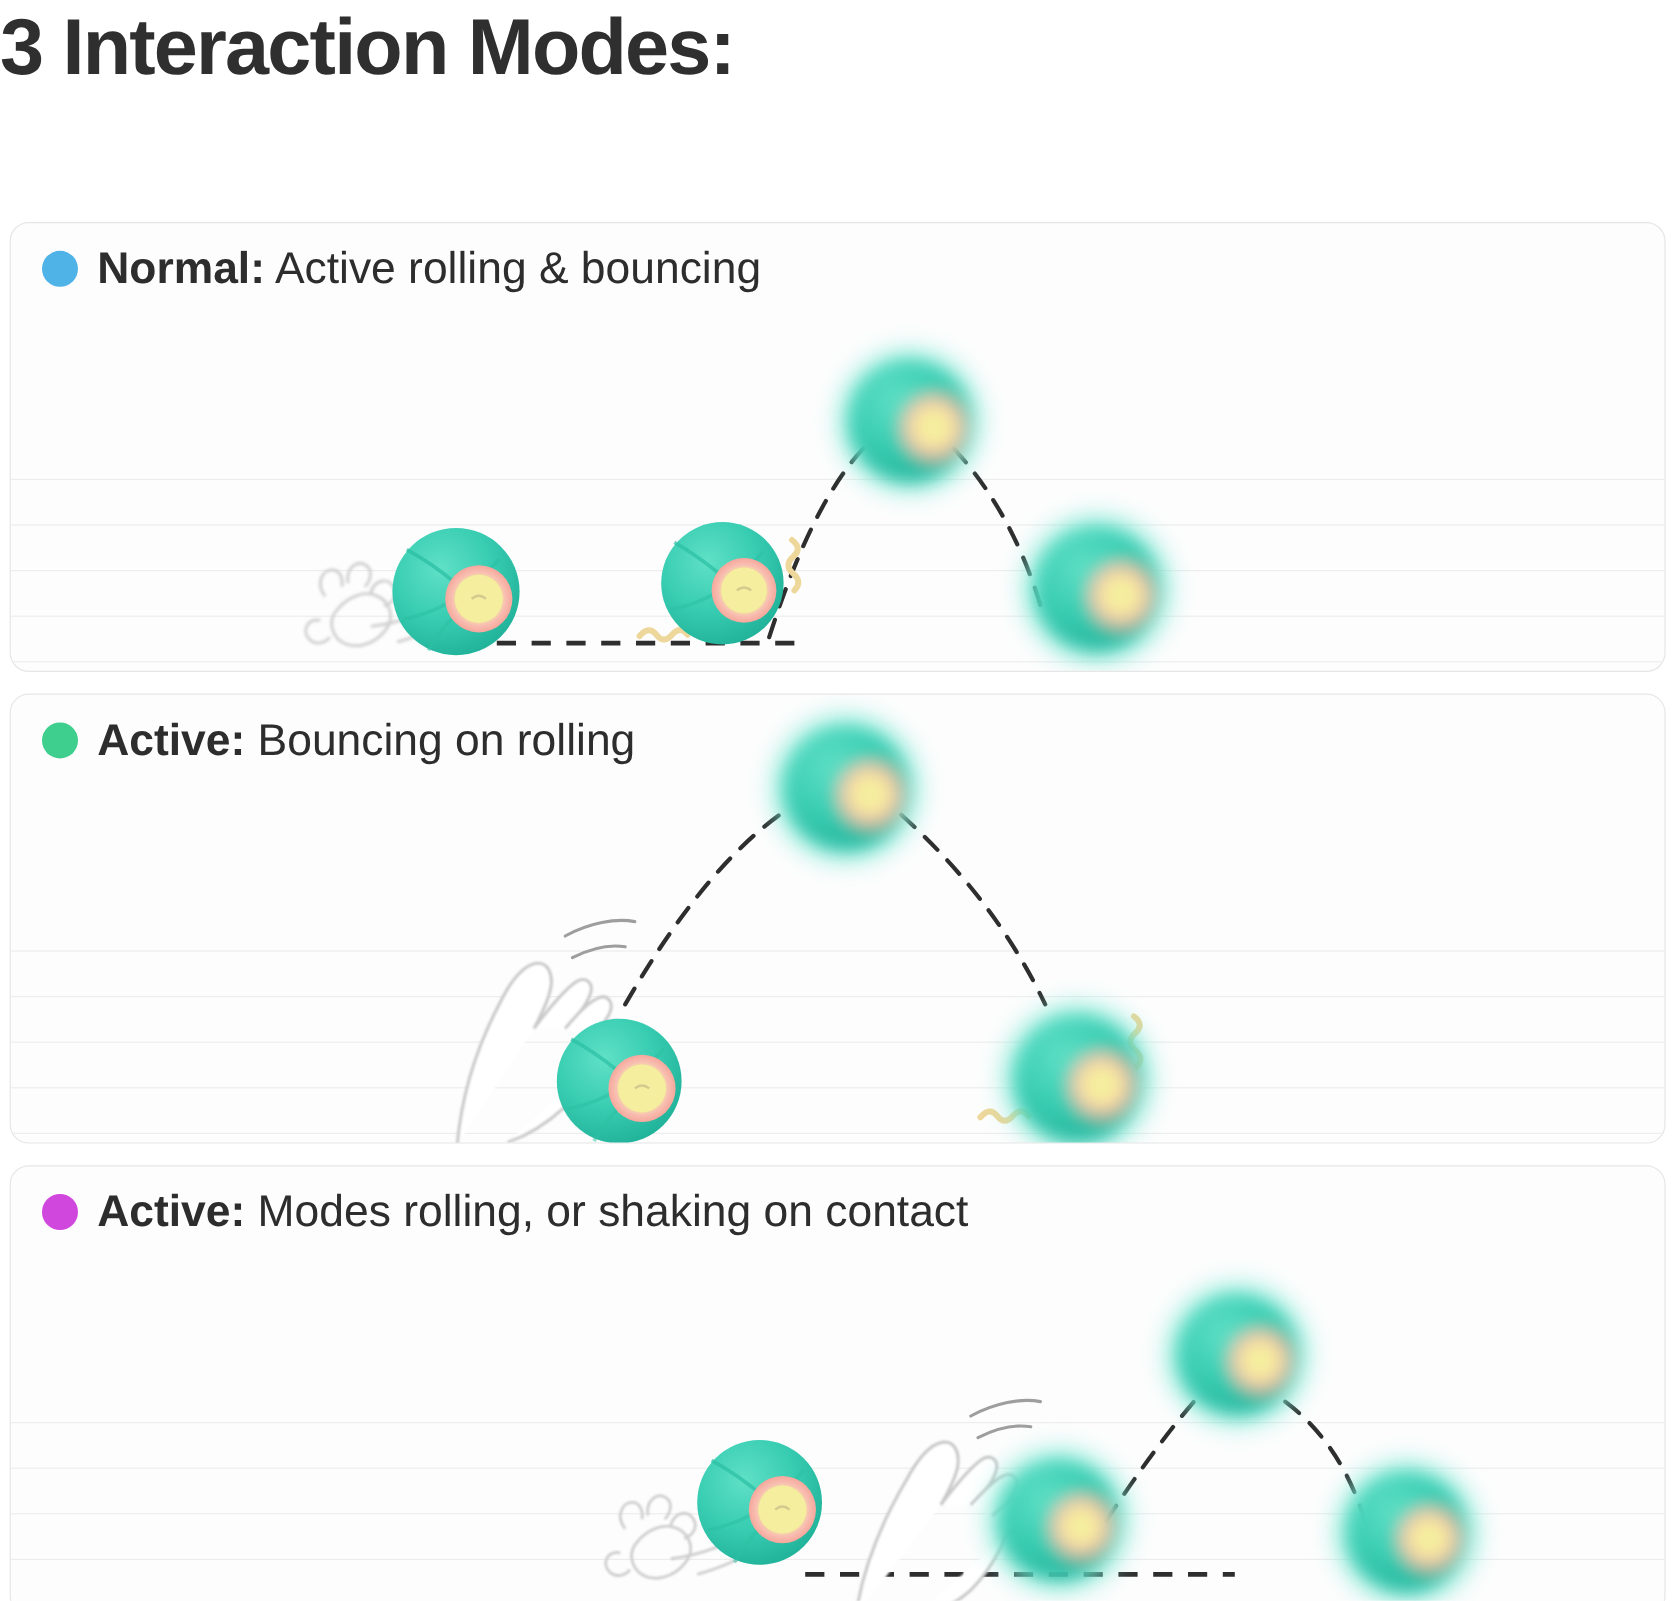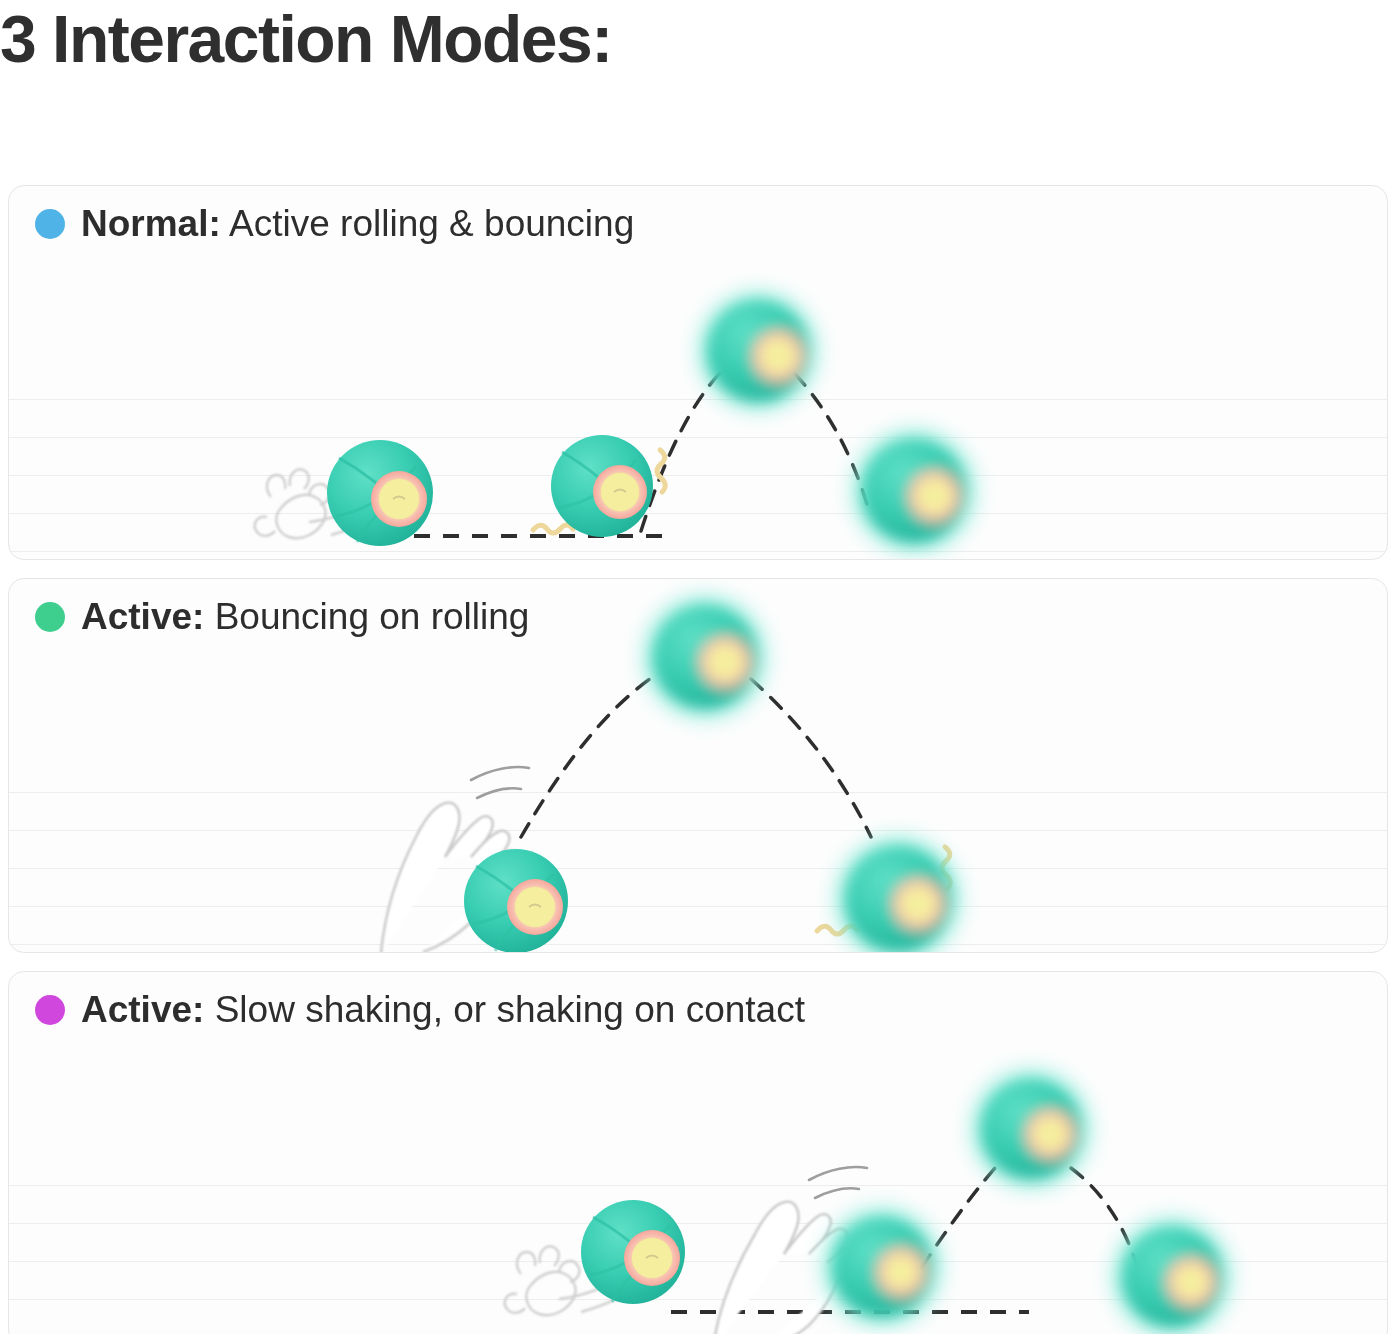--- a/index.html
+++ b/index.html
@@ -304,21 +304,21 @@
       <div class="gl g2"></div>
       <div class="gl g3"></div>
       <div class="gl g4"></div>
 
     </div>
 
     <div class="mode-head">
       <span class="mode-dot" style="background:#CF47DC"></span>
       <span class="mode-text">
         <span class="mname">Active:</span>
-        <span class="mdesc">Slow shaking, or shaking on contact</span>
+        <span class="mdesc">Modes rolling, or shaking on contact</span>
       </span>
     </div>
 
     <div class="scene">
       <svg viewBox="0 0 1380 375" xmlns="http://www.w3.org/2000/svg">
         <defs>
           <radialGradient id="bodyC" cx="38%" cy="32%" r="72%">
             <stop offset="0%" stop-color="#5FE0C6"></stop>
             <stop offset="55%" stop-color="#38CDB2"></stop>
             <stop offset="100%" stop-color="#21B29A"></stop>

